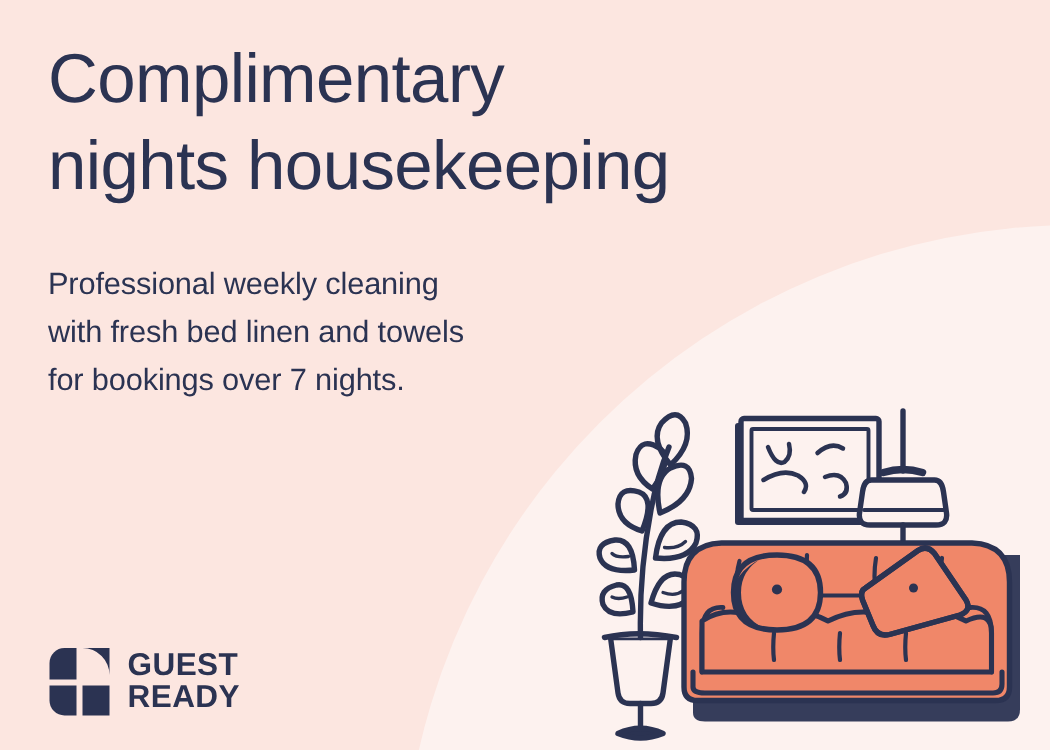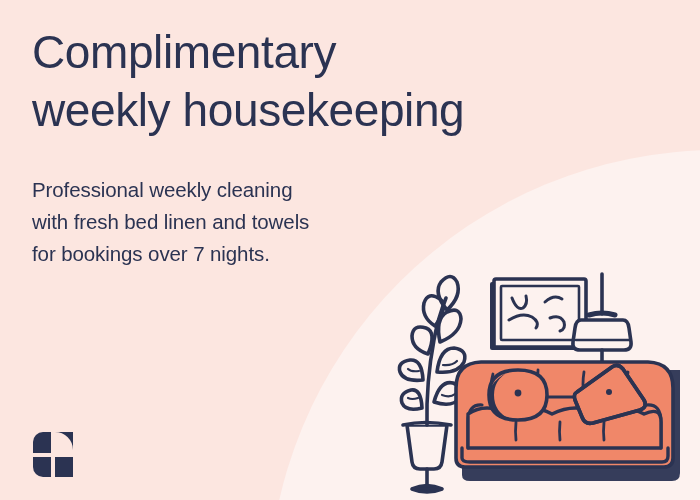--- a/index.html
+++ b/index.html
@@ -84,37 +84,41 @@
 </style>
 </head>
 <body>
 
 <div id="card">
 
   <div id="bg-arc"></div>
 
   <div id="text-block">
     <div id="headline">Complimentary
-weekly housekeeping</div>
+nights housekeeping</div>
     <div id="subcopy">Professional weekly cleaning
 with fresh bed linen and towels
 for bookings over 7 nights.</div>
   </div>
 
   <div id="logo">
     <svg id="logo-mark" width="42" height="47" viewBox="0 0 42 47">
 
       <path d="M19 1 H11 A10 10 0 0 0 1 11 V22 H19 Z" fill="#2B3352"></path>
 
       <path d="M23 1 H41 V19 H23 A0 0 0 0 1 23 19 Z M23 1 V19 H41 A18 18 0 0 0 23 1 Z" fill="#2B3352"></path>
 
       <path d="M19 26 V46 H11 A10 10 0 0 1 1 36 V26 Z" fill="#2B3352"></path>
 
       <rect x="23" y="26" width="18" height="20" fill="#2B3352"></rect>
     </svg>
+    <div id="logo-words">
+      <span>GUEST</span>
+      <span>READY</span>
+    </div>
   </div>
 
   <svg id="illustration" viewBox="0 0 310 238">
     <g fill="none" stroke="#2B3352" stroke-width="3.6" stroke-linecap="round" stroke-linejoin="round">
 
       <g>
 
         <path d="M17 163 L22 200 Q23 207 30 207 L44 207 Q51 207 52 200 L57 163 Z" fill="#FDF2EF"></path>
         <path d="M13 163 Q35 158 61 163" fill="#FDF2EF"></path>
 

